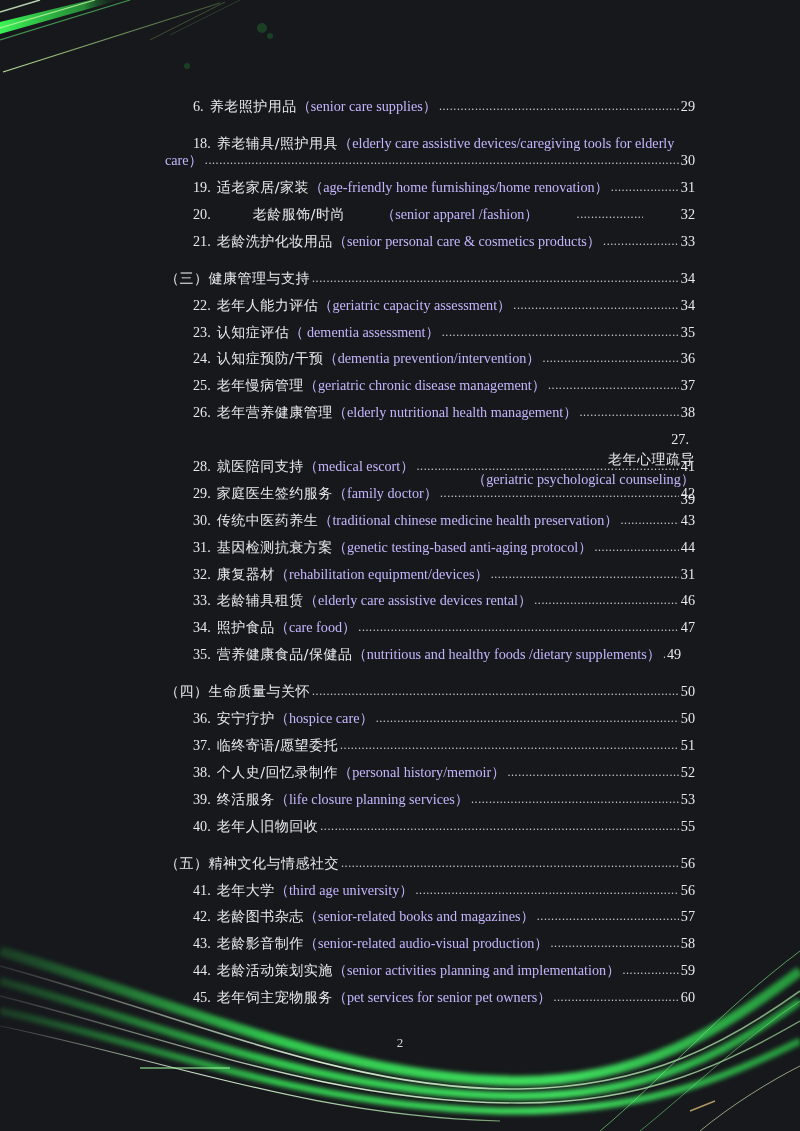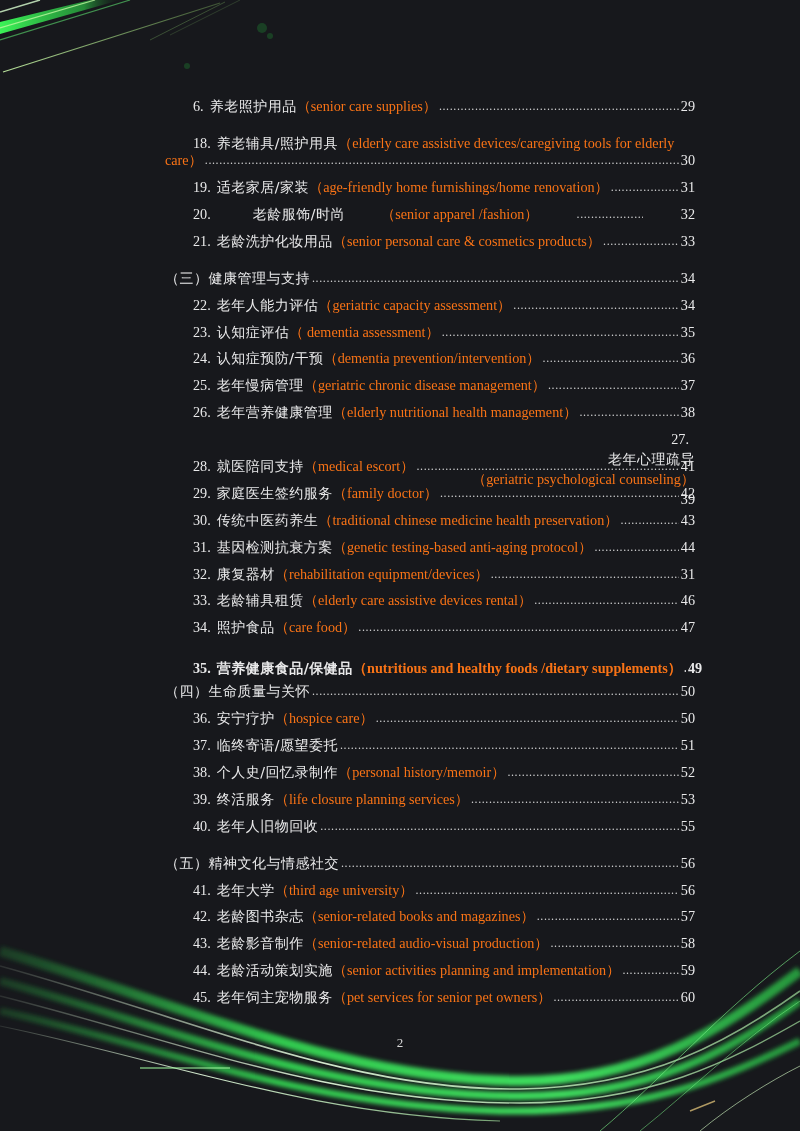--- a/index.html
+++ b/index.html
@@ -15,21 +15,21 @@
   .toc { position: absolute; left: 0; top: 0; width: 800px; }
   .line {
     position: absolute; left: 165px; width: 530px; height: 20px;
     display: flex; align-items: flex-end; font-size: 14.2px; line-height: 20px;
     white-space: nowrap;
   }
   .line.item { left: 193px; width: 502px; }
   .line.cont { left: 165px; width: 530px; }
   .line .num { margin-right: 6px; }
   .line .zh { font-family: "DejaVu Sans", "Liberation Sans", sans-serif; font-size: 14px; letter-spacing: 0.5px; }
-  .line .en { color: #f97316; }
+  .line .en { color: #c4b5fd; }
   .line .leader {
     flex: 1 1 auto; overflow: hidden; margin: 0 2px;
     position: relative; height: 20px;
   }
   .line .leader::after {
     content: "................................................................................................................................................................................................................";
     position: absolute; left: 0; bottom: 0; letter-spacing: 0.6px; font-size: 12px; color: #cfcfd0; line-height: 20px;
   }
   .line .page { text-align: right; min-width: 14px; }
   .line.section .zh { font-size: 14px; }
@@ -225,21 +225,21 @@
       <span class="leader"></span>
       <span class="page">46</span>
     </div>
     <div class="line item" style="top: 617px;">
       <span class="num">34.</span>
       <span class="zh">照护食品</span>
       <span class="en">（care food）</span>
       <span class="leader"></span>
       <span class="page">47</span>
     </div>
-    <div class="line item" style="top: 658px; font-weight: bold;">
+    <div class="line item" style="top: 644px;">
       <span class="num">35.</span>
       <span class="zh">营养健康食品/保健品</span>
       <span class="en">（nutritious and healthy foods /dietary supplements）</span>
       <span class="leader" style="flex: 0 0 2px;"></span>
       <span class="page">49</span>
     </div>
     <div class="line section" style="top: 681px;">
       <span class="zh">（四）生命质量与关怀</span>
       <span class="leader"></span>
       <span class="page">50</span>

